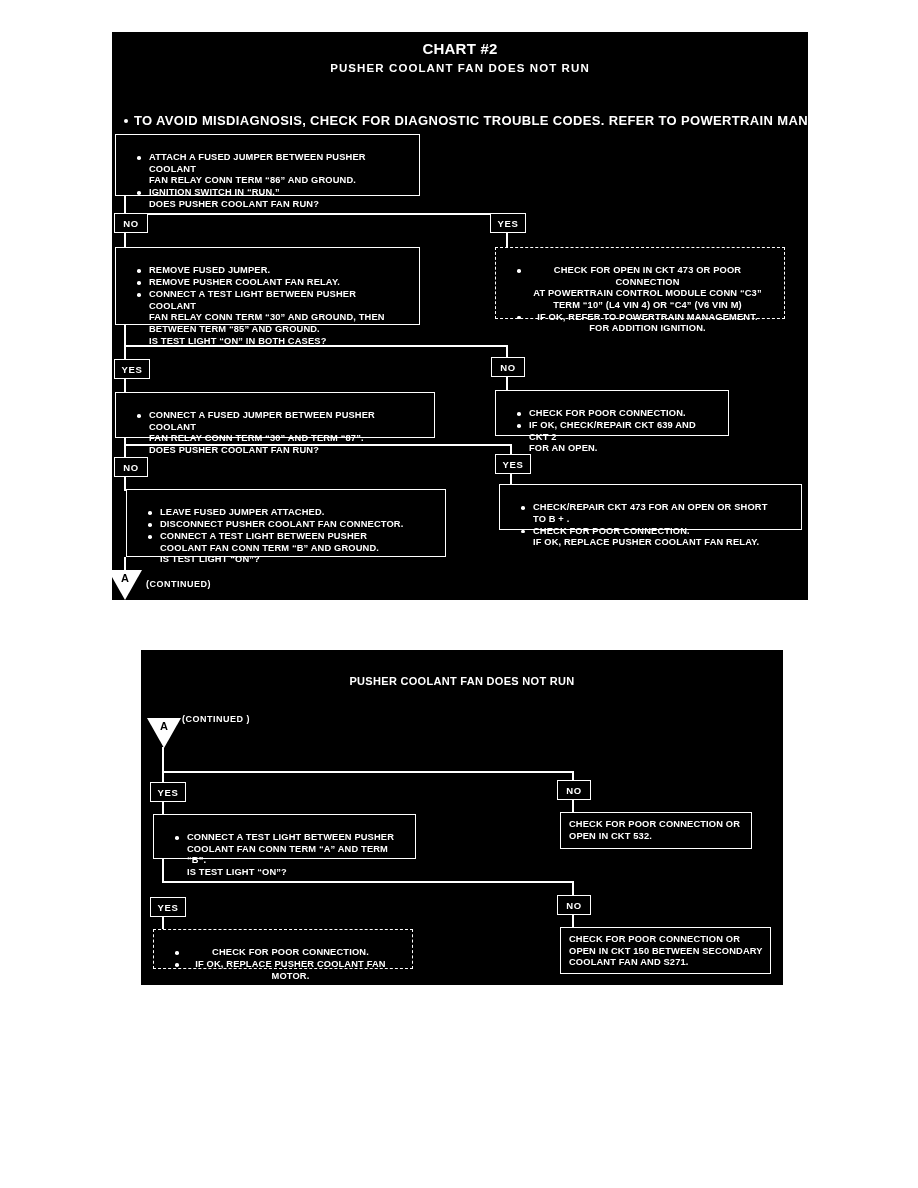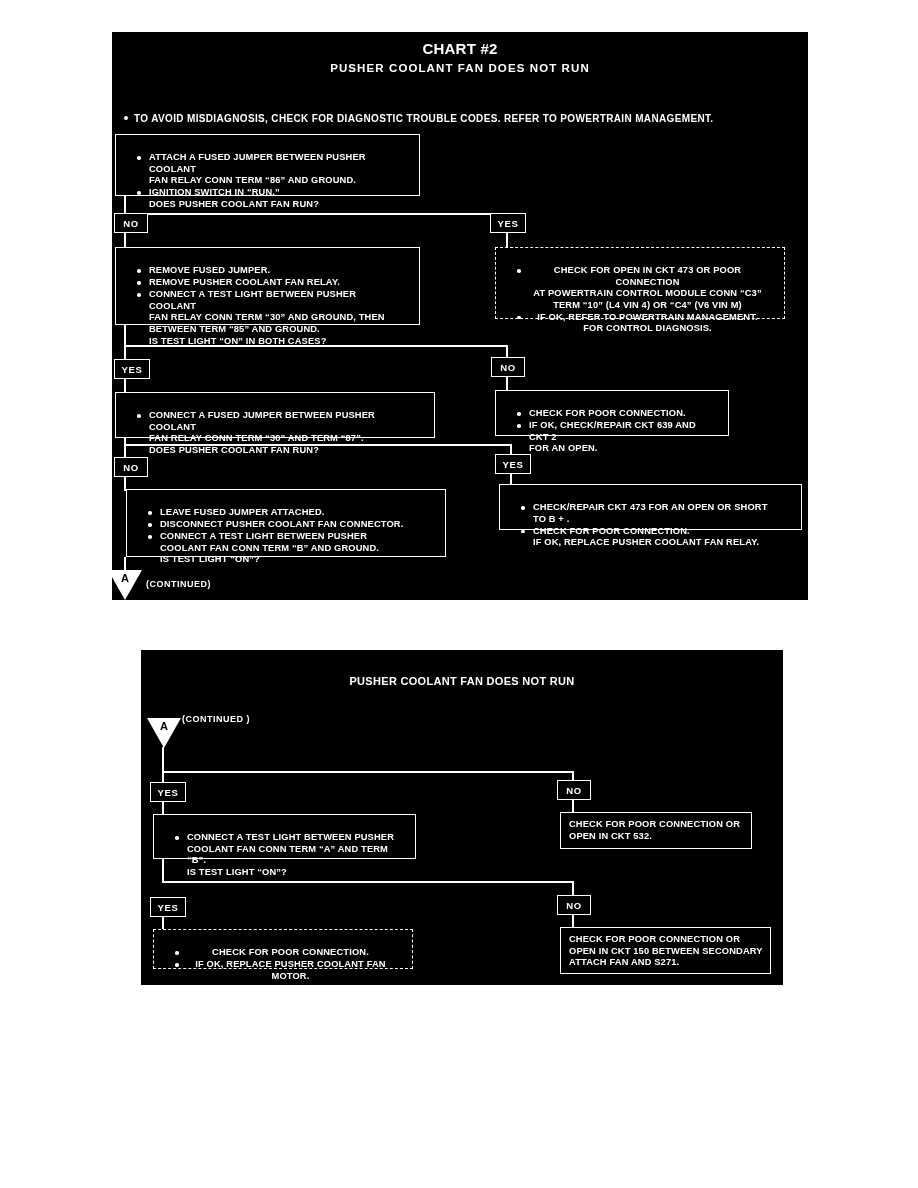--- a/index.html
+++ b/index.html
@@ -17,21 +17,21 @@
   .chart-title{
     position:absolute;left:0;width:100%;text-align:center;
     color:#ffffff;font-weight:bold;letter-spacing:.2px;
   }
   #c1-title{top:8px;font-size:15px;}
   #c1-sub{top:30px;font-size:11.5px;letter-spacing:1.1px;}
   #c2-title{top:6px;font-size:14px;}
   #c2-sub{top:25px;font-size:11px;letter-spacing:.3px;}
 
   .note{
-    position:absolute;color:#ffffff;font-size:10px;font-weight:bold;
+    position:absolute;color:#ffffff;font-size:13px;font-weight:bold;
     letter-spacing:.35px;white-space:nowrap;
   }
 
   
   .box{
     position:absolute;box-sizing:border-box;background:#000000;
     border:1.5px solid #ffffff;color:#ffffff;
     font-size:9.3px;font-weight:bold;line-height:11.6px;
     letter-spacing:.15px;padding:5px 6px 5px 7px;
   }
@@ -118,21 +118,21 @@
         <span class="cont">IS TEST LIGHT “ON” IN BOTH CASES?</span></li>
     </ul>
   </div>
 
   <div class="box dashed" id="p1n3" style="left:383px;top:215px;width:290px;height:72px;">
     <ul>
       <li><span>CHECK FOR OPEN IN CKT 473 OR POOR CONNECTION</span>
         <span class="cont">AT POWERTRAIN CONTROL MODULE CONN “C3”</span>
         <span class="cont">TERM  “10”  (L4  VIN 4) OR “C4”  (V6  VIN M)</span></li>
       <li><span>IF OK, REFER TO   POWERTRAIN MANAGEMENT.</span>
-        <span class="cont">FOR CONTROL   DIAGNOSIS.</span></li>
+        <span class="cont">FOR ADDITION   IGNITION.</span></li>
     </ul>
   </div>
 
   <div class="ln vl" style="left:12px;top:293px;height:22px;"></div>
   <div class="ln hl" style="left:12px;top:313px;width:384px;"></div>
   <div class="ln vl" style="left:394px;top:313px;height:18px;"></div>
   <div class="ln vl" style="left:12px;top:313px;height:18px;"></div>
 
   <div class="tag" style="left:2px;top:327px;width:36px;">YES</div>
   <div class="tag" style="left:379px;top:325px;width:34px;">NO</div>
@@ -240,16 +240,16 @@
   <div class="box dashed" id="p2m3" style="left:12px;top:279px;width:260px;height:40px;">
     <ul>
       <li><span>CHECK FOR POOR CONNECTION.</span></li>
       <li><span>IF OK, REPLACE PUSHER COOLANT FAN MOTOR.</span></li>
     </ul>
   </div>
 
   <div class="box plain" id="p2m4" style="left:419px;top:277px;width:211px;height:47px;">
     <span class="line">CHECK FOR POOR CONNECTION OR</span>
     <span class="line">OPEN IN CKT 150 BETWEEN SECONDARY</span>
-    <span class="line">ATTACH FAN AND S271.</span>
+    <span class="line">COOLANT FAN AND S271.</span>
   </div>
 
 </div>
 
 </body></html>

